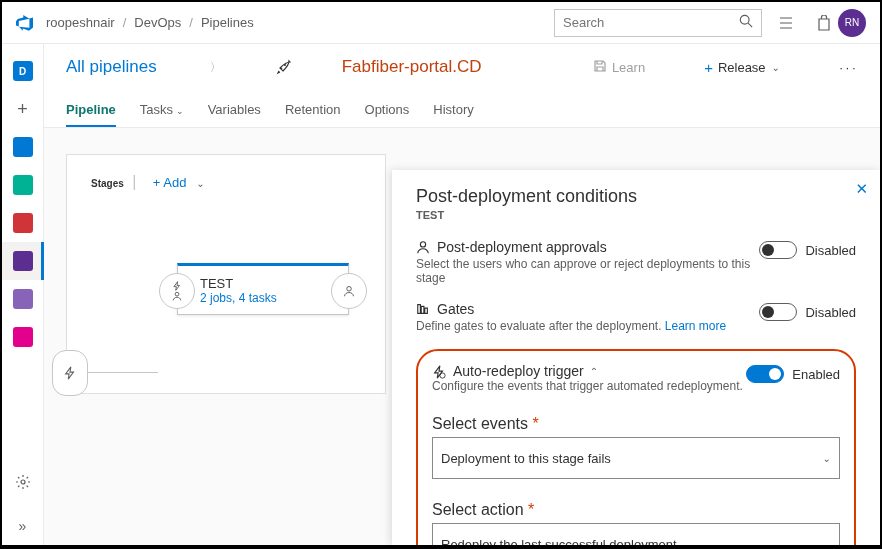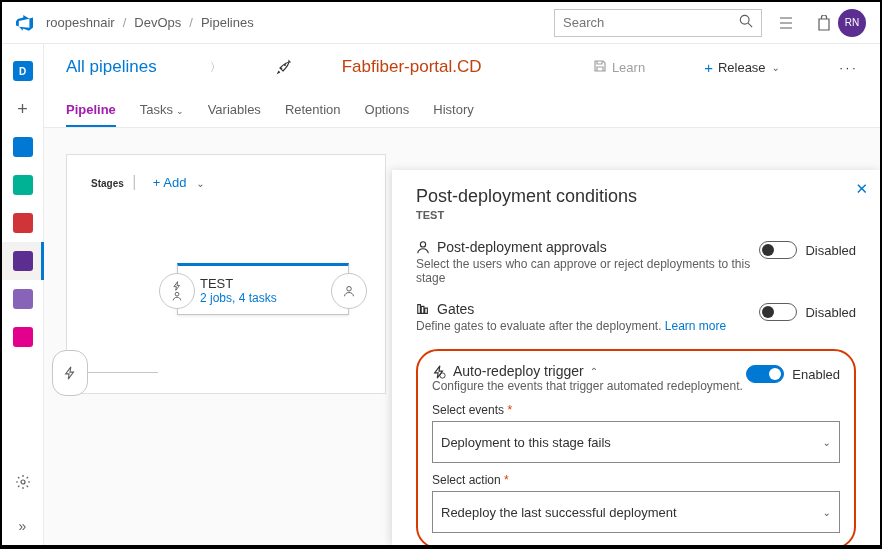--- a/index.html
+++ b/index.html
@@ -45,21 +45,21 @@
   .pipeline-header .rocket-icon { margin-right: 8px; display:flex; align-items:center; }
   .pipeline-header .title { color: #c2410c; font-weight: 400; }
   .pipeline-header .spacer { flex: 1; }
   .action-btn { font-size: 13px; color: #a19f9d; margin-left: 16px; display: flex; align-items: center; cursor: pointer; }
   .action-btn.enabled { color: #323130; }
   .action-btn .ico { margin-right: 5px; }
 
   
   .tabs-row { height: 38px; display: flex; align-items: flex-end; padding: 0 22px; border-bottom: 1px solid #eaeaea; font-size: 13px; }
   .tab { margin-right: 24px; padding-bottom: 8px; cursor: pointer; color: #605e5c; border-bottom: 2px solid transparent; }
-  .tab.active { color: #a21caf; border-bottom: 2px solid #0078d4; font-weight: 600; }
+  .tab.active { color: #0f766e; border-bottom: 2px solid #0078d4; font-weight: 600; }
   .tab .caret { font-size: 9px; margin-left: 3px; }
 
   
   .canvas { flex: 1; background: #fafafa; position: relative; padding: 26px 22px; overflow: hidden; }
   .stages-wrap { border: 1px solid #e1dfdd; background: #fff; height: 240px; position: relative; padding: 18px 24px; width: 320px; }
   .stages-title { font-size: 10px; color: #323130; font-weight: 700; }
   .stages-add { color: #0078d4; font-size: 13px; margin-left: 8px; cursor: pointer; font-weight: 400; }
   .stages-sep { color: #c8c6c4; margin: 0 4px; }
   .stage-card { position: absolute; left: 110px; top: 108px; width: 172px; height: 52px; border: 1px solid #c8c6c4; border-top: 3px solid #0078d4; background: #fff; box-shadow: 0 1px 3px rgba(0,0,0,0.1); display: flex; align-items: center; padding: 0; z-index: 2; }
   .stage-left-cap { position: absolute; left: -19px; top: 7px; width: 36px; height: 36px; border-radius: 50%; background: #fff; border: 1px solid #c8c6c4; display: flex; flex-direction: column; align-items: center; justify-content: center; font-size: 10px; color: #605e5c; }
@@ -81,21 +81,21 @@
   .setting-head .sico { margin-right: 7px; display: flex; align-items: center; }
   .setting-desc { font-size: 12px; color: #605e5c; }
   .setting-desc a { color: #0078d4; text-decoration: none; cursor: pointer; }
   .toggle-wrap { display: flex; align-items: center; font-size: 13px; color: #323130; margin-top: 2px; }
   .toggle { width: 38px; height: 18px; border-radius: 9px; border: 1px solid #605e5c; position: relative; margin-right: 8px; cursor: pointer; background: #fff; flex-shrink: 0; }
   .toggle .knob { width: 12px; height: 12px; border-radius: 50%; background: #323130; position: absolute; top: 2px; left: 2px; }
   .toggle.on { background: #0078d4; border-color: #0078d4; }
   .toggle.on .knob { background: #fff; left: auto; right: 2px; }
 
   .red-ring { border: 2px solid #d83b01; border-radius: 22px; padding: 12px 14px 14px 14px; margin-top: 4px; }
-  .field-label { font-size: 12px; color: #323130; margin-bottom: 4px; margin-top: 10px; }
+  .field-label { font-size: 16px; color: #323130; margin-bottom: 4px; margin-top: 22px; }
   .req { color: #d83b01; }
   .select-box { width: 100%; height: 42px; border: 1px solid #8a8886; padding: 0 8px; font-size: 13px; color: #323130; display: flex; align-items: center; justify-content: space-between; cursor: pointer; background: #fff; }
   .select-box .caret { font-size: 10px; color: #605e5c; }
   .red-ring .setting-row { margin-bottom: 4px; align-items: flex-start; }
   .red-ring .setting-head { margin-bottom: 0; }
   .red-ring .sico { margin-top: 1px; }
   .chev { font-size: 10px; color: #605e5c; margin-left: 6px; }
 </style>
 </head>
 <body>

